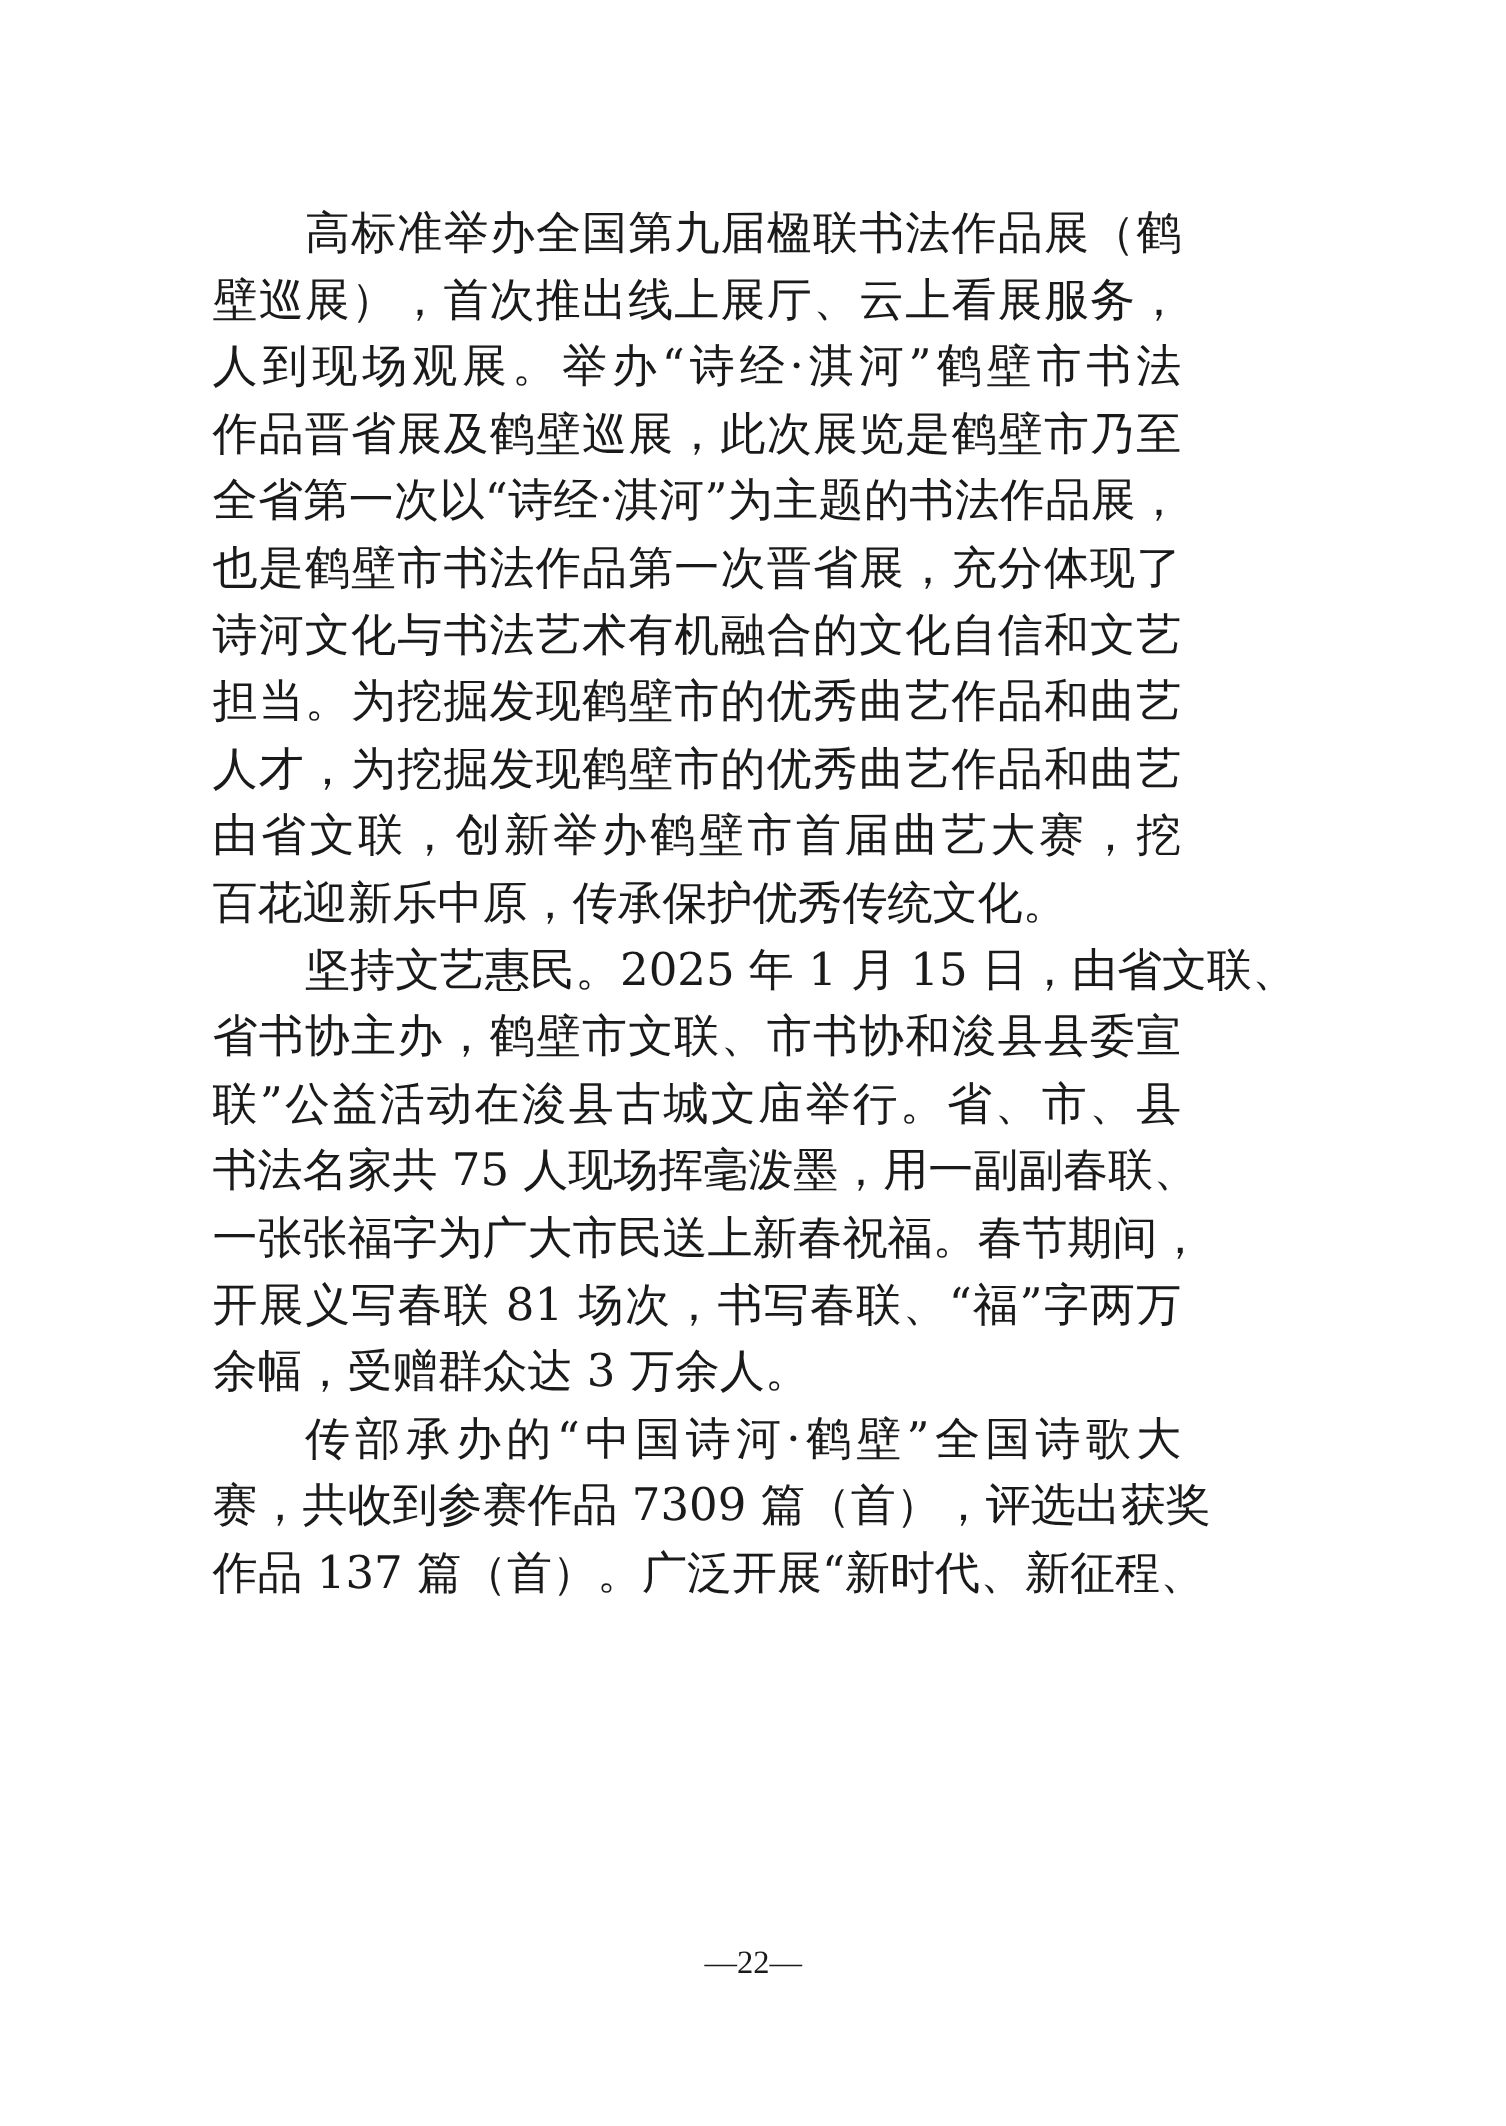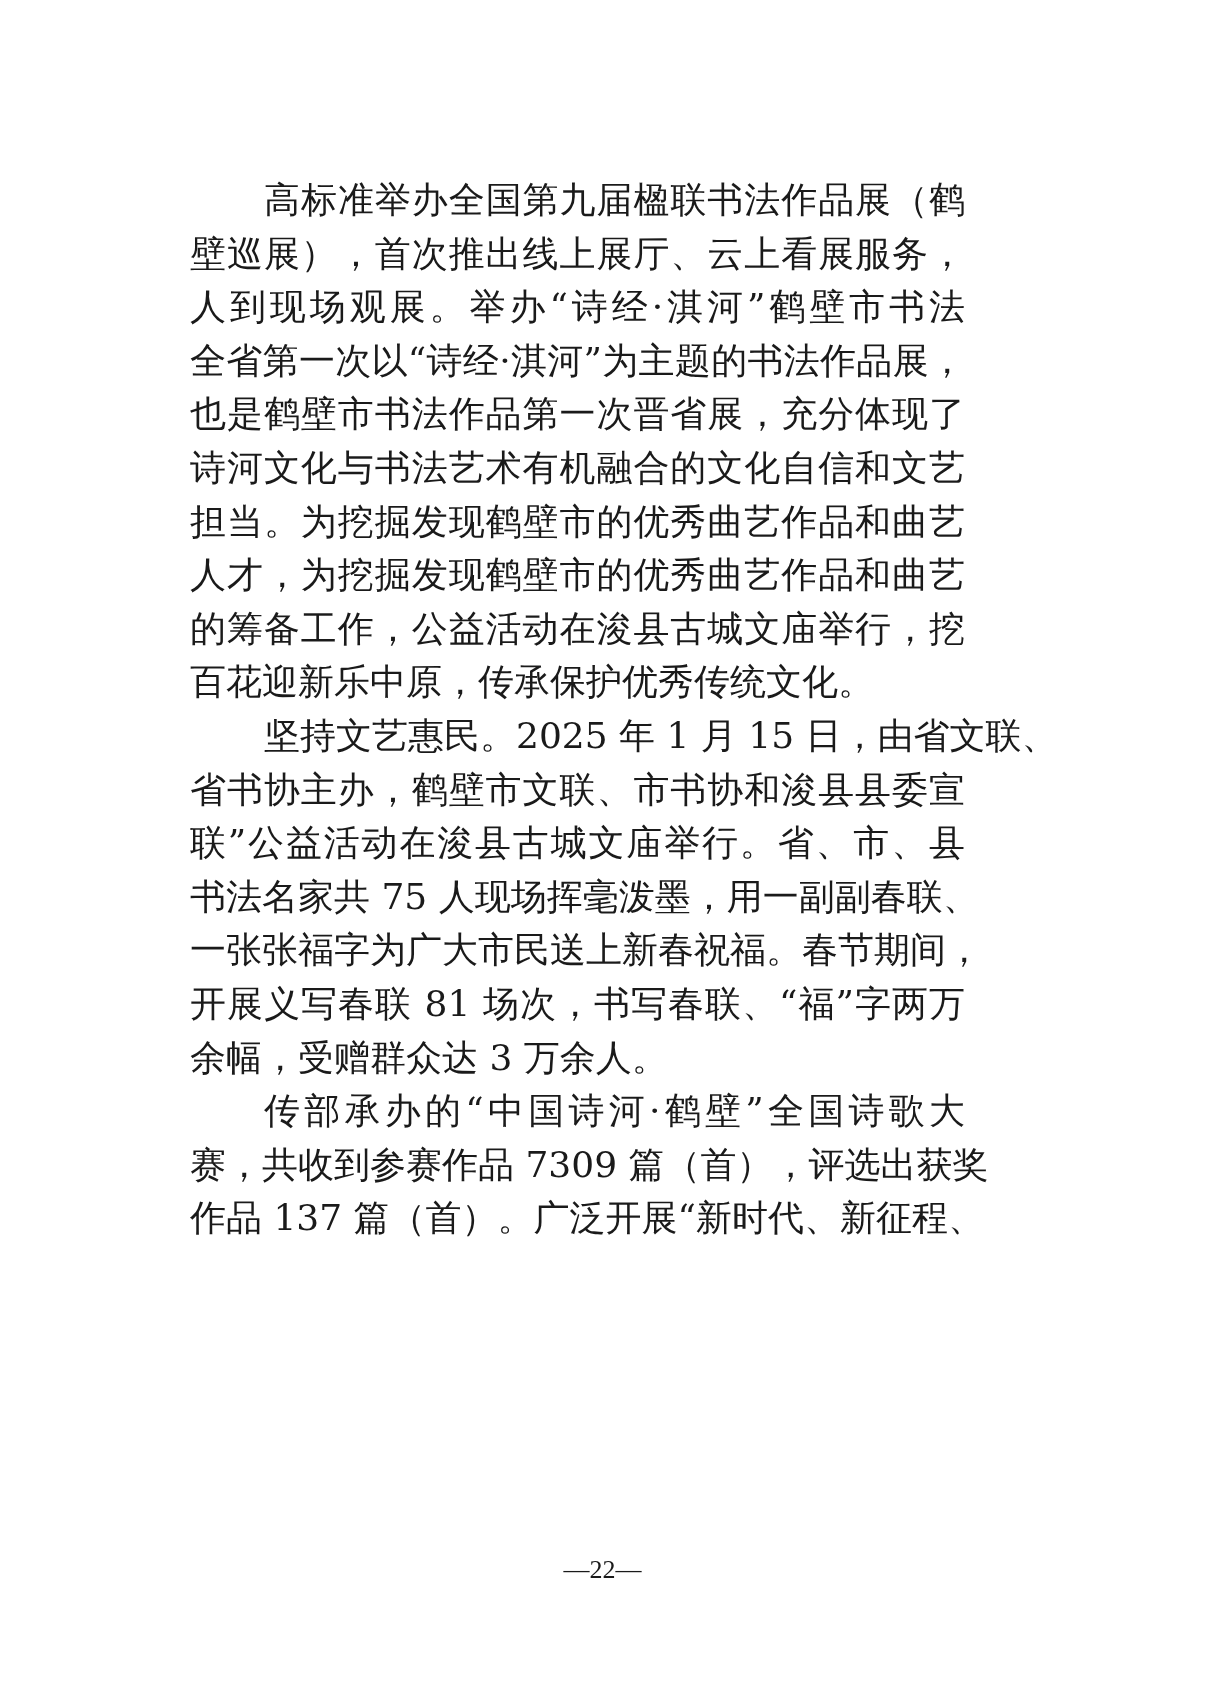--- a/index.html
+++ b/index.html
@@ -19,23 +19,22 @@
       position: absolute;
       left: 0;
       top: 0;
       width: 1205px;
       height: 1701px;
       background: #ffffff;
     }
     .body-text {
       position: absolute;
       left: 170px;
-      top: 173px;
+      top: 160px;
       width: 775px;
-      margin-left: 20px;
     }
     .line {
       display: block;
       height: 53.6px;
       line-height: 53.6px;
       font-size: 36px;
       white-space: nowrap;
       text-align: justify;
       text-align-last: justify;
       letter-spacing: 0px;
@@ -61,26 +60,27 @@
 </head>
 <body>
 
 <div class="page">
   <div class="body-text">
 
     <div>
       <span class="line indent">高标准举办全国第九届楹联书法作品展（鹤</span>
       <span class="line">壁巡展），首次推出线上展厅、云上看展服务，</span>
       <span class="line">人到现场观展。举办“诗经·淇河”鹤壁市书法</span>
+      <span class="line">作品晋省展及鹤壁巡展，此次展览是鹤壁市乃至</span>
       <span class="line">全省第一次以“诗经·淇河”为主题的书法作品展，</span>
       <span class="line">也是鹤壁市书法作品第一次晋省展，充分体现了</span>
       <span class="line">诗河文化与书法艺术有机融合的文化自信和文艺</span>
       <span class="line">担当。为挖掘发现鹤壁市的优秀曲艺作品和曲艺</span>
       <span class="line">人才，为挖掘发现鹤壁市的优秀曲艺作品和曲艺</span>
-      <span class="line">的筹备工作，公益活动在浚县古城文庙举行，挖</span>
+      <span class="line">由省文联，创新举办鹤壁市首届曲艺大赛，挖</span>
       <span class="line last">百花迎新乐中原，传承保护优秀传统文化。</span>
     </div>
 
     <div>
       <span class="line indent">坚持文艺惠民。2025 年 1 月 15 日，由省文联、</span>
       <span class="line">省书协主办，鹤壁市文联、市书协和浚县县委宣</span>
       <span class="line">联”公益活动在浚县古城文庙举行。省、市、县</span>
       <span class="line">书法名家共 75 人现场挥毫泼墨，用一副副春联、</span>
       <span class="line">一张张福字为广大市民送上新春祝福。春节期间，</span>
       <span class="line">开展义写春联 81 场次，书写春联、“福”字两万</span>

